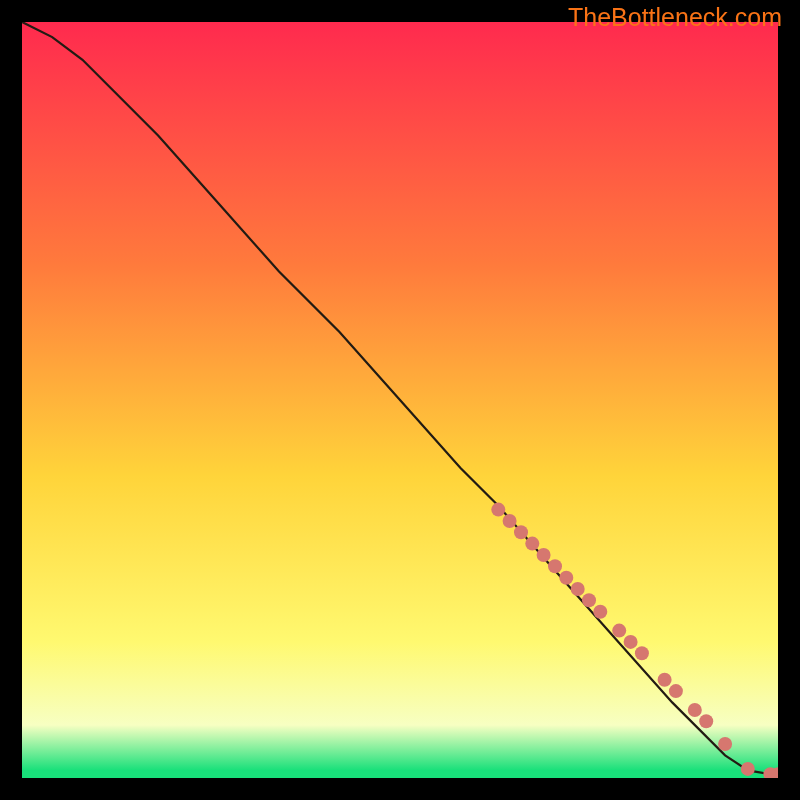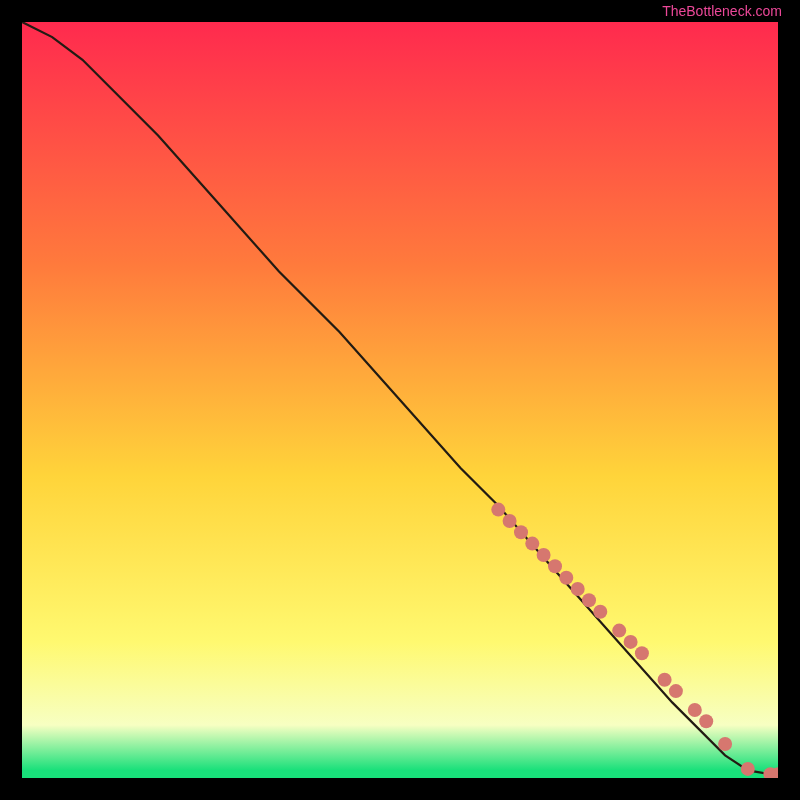--- a/index.html
+++ b/index.html
@@ -21,22 +21,22 @@
     position: absolute;
     left: 22px;
     top: 22px;
     width: 756px;
     height: 756px;
   }
   #attribution {
     position: absolute;
     top: 3px;
     right: 18px;
-    color: #ec4899;
-    font-size: 14px;
+    color: #f97316;
+    font-size: 25px;
     font-weight: 500;
     letter-spacing: 0px;
   }
   #curve-layer {
     position: absolute;
     left: 22px;
     top: 22px;
     width: 756px;
     height: 756px;
     pointer-events: none;

